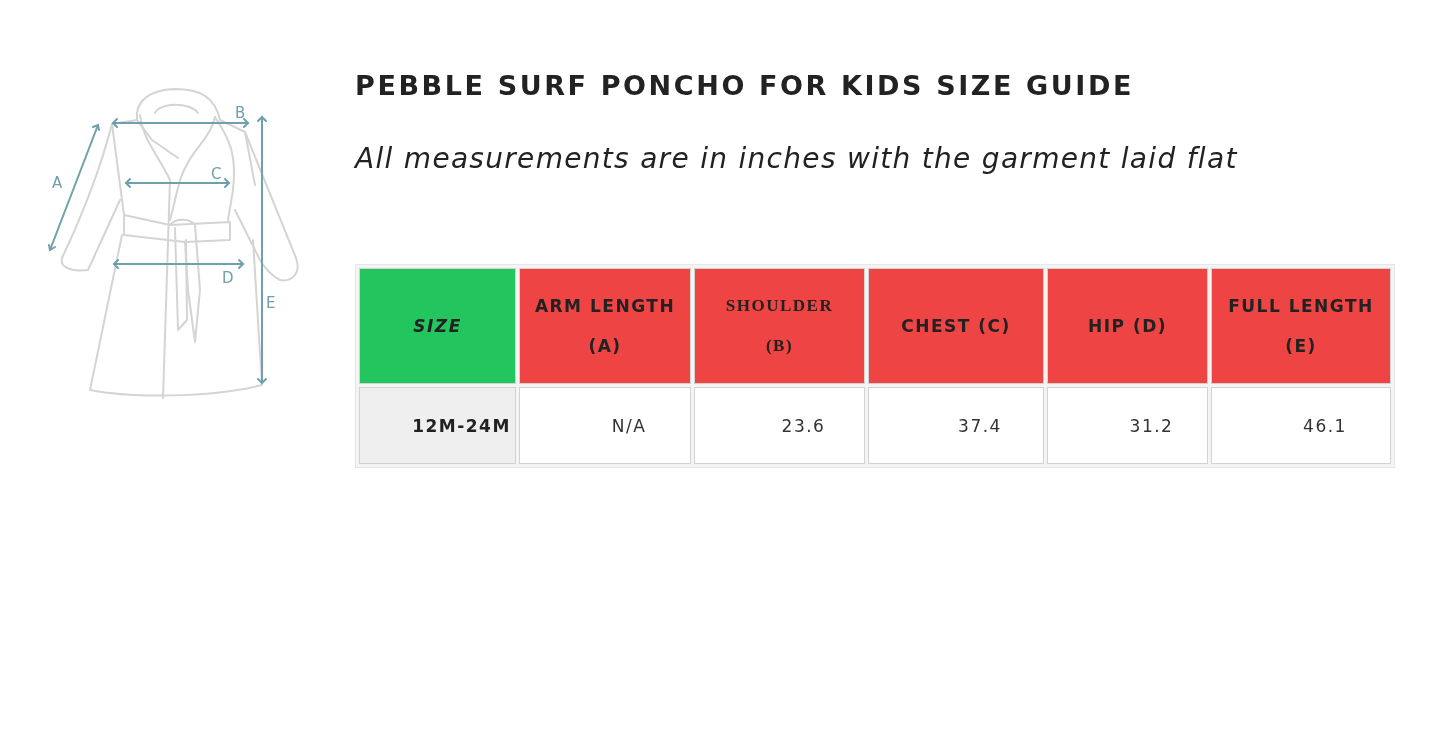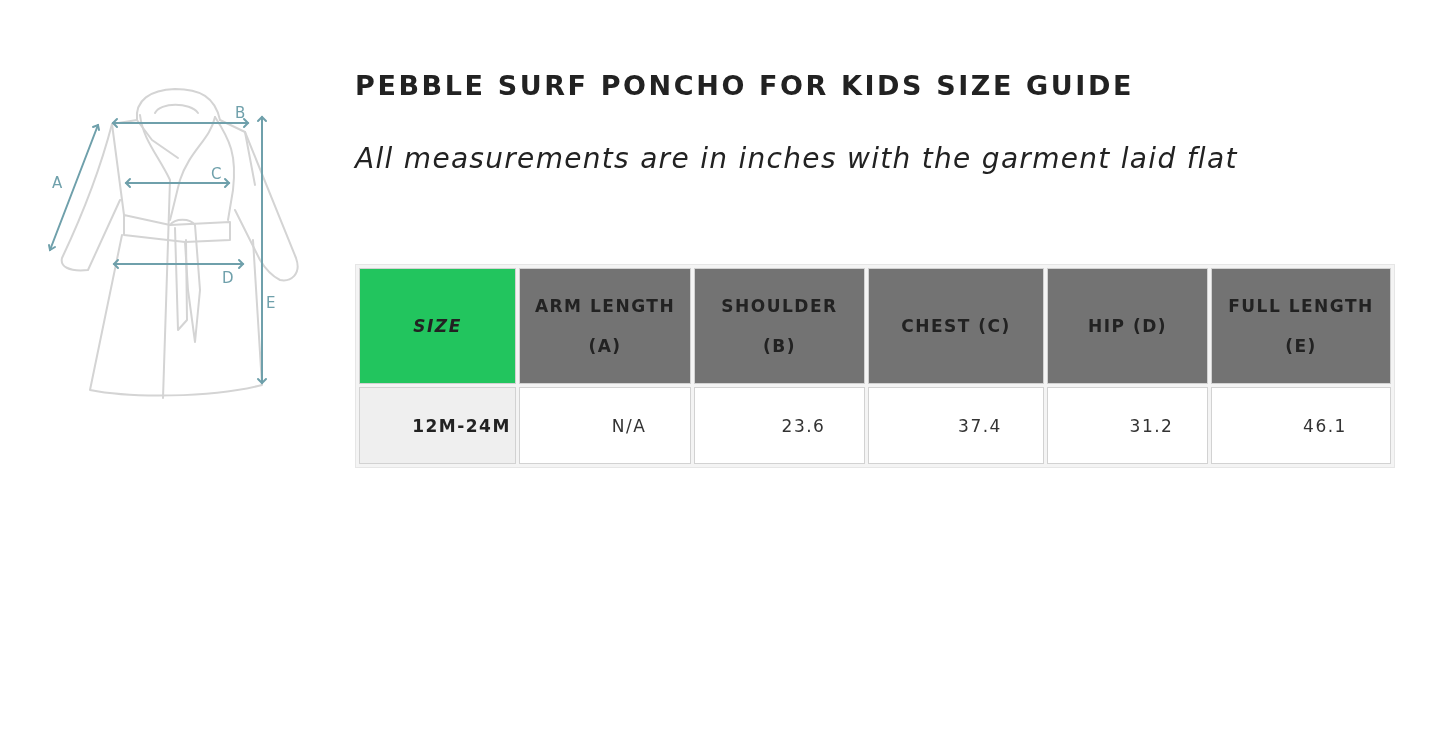--- a/index.html
+++ b/index.html
@@ -58,21 +58,21 @@
     .size-table th, .size-table td {
       border: 1px solid #d2d2d2;
       text-align: center;
       vertical-align: middle;
       padding: 0;
       font-size: 17px;
       letter-spacing: 1.5px;
     }
     .size-table th {
       height: 114px;
-      background: #737373;
+      background: #ef4444;
       font-weight: bold;
       color: #222222;
       line-height: 40px;
     }
     .size-table th.size-head {
       background: #22c55e;
       font-style: italic;
       font-weight: bold;
     }
     .size-table td {
@@ -82,21 +82,21 @@
       font-weight: normal;
       padding-left: 48px;
     }
     .size-table td.size-cell {
       background: #efefef;
       font-weight: bold;
       color: #222222;
     }
     .c0 { width: 155px; }
     .c1 { width: 170px; }
-    .c2 { width: 169px; }
+    .c2 { width: 169px; font-family: Liberation Serif, serif; }
     .c3 { width: 174px; }
     .c4 { width: 159px; }
     .c5 { width: 178px; }
     .hl { display: block; }
   </style>
 </head>
 <body>
 
 <div class="page">
 

